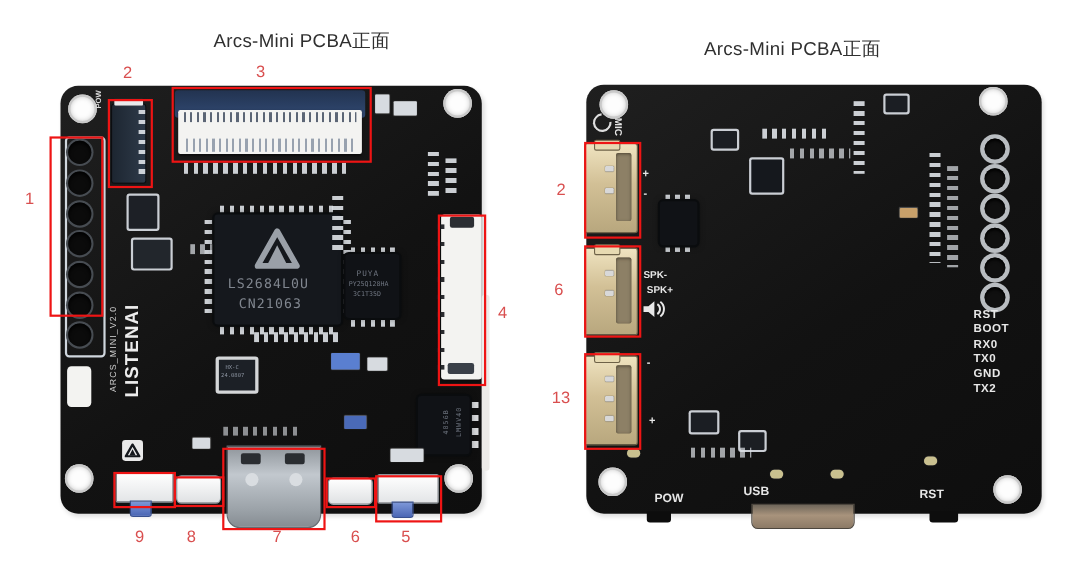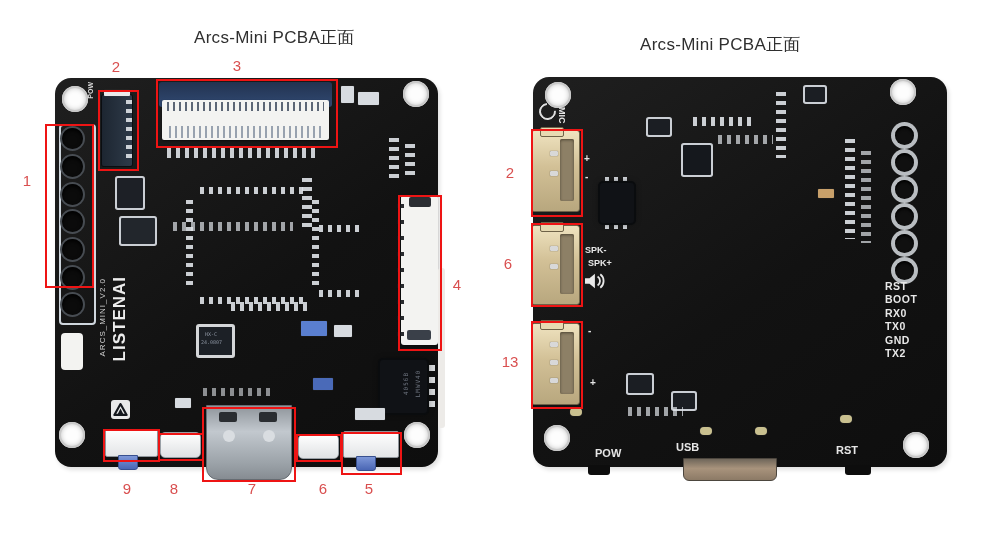--- a/index.html
+++ b/index.html
@@ -72,23 +72,36 @@
     <div class="striph" style="left:112px;top:24px;width:157px;height:9px;background:repeating-linear-gradient(90deg,#4b5668 0 2px,rgba(0,0,0,0) 2px 6px);"></div>
     <div class="striph" style="left:114px;top:48px;width:152px;height:12px;background:repeating-linear-gradient(90deg,#8e99a8 0 2px,rgba(0,0,0,0) 2px 6px);"></div>
 
     <div class="striph" style="left:112px;top:70px;width:150px;height:10px;"></div>
     <div class="striph" style="left:118px;top:144px;width:120px;height:9px;opacity:.7;"></div>
 
     <div class="strip" style="left:131px;top:122px;width:7px;height:90px;"></div>
     <div class="strip" style="left:257px;top:122px;width:7px;height:90px;"></div>
     <div class="striph" style="left:145px;top:109px;width:105px;height:7px;"></div>
     <div class="striph" style="left:145px;top:219px;width:105px;height:7px;"></div>
+    <div class="chipbody" style="left:140px;top:117px;width:115px;height:100px;">
+      <svg width="42" height="38" viewBox="0 0 40 36" style="position:absolute;left:36px;top:12px;">
+        <path d="M20 3 L37 33 L3 33 Z" fill="none" stroke="#9aa0a8" stroke-width="5" stroke-linejoin="round"></path>
+        <path d="M20 15 L28 31 H12 Z" fill="#9aa0a8"></path>
+      </svg>
+      <div class="chiptext" style="left:12px;top:56px;font-size:12px;">LS2684L0U</div>
+      <div class="chiptext" style="left:22px;top:74px;font-size:12px;">CN21063</div>
+    </div>
 
     <div class="striph" style="left:264px;top:147px;width:40px;height:7px;"></div>
     <div class="striph" style="left:264px;top:212px;width:40px;height:7px;"></div>
+    <div class="chipbody" style="left:259px;top:153px;width:49px;height:58px;background:#101216;">
+      <div class="chiptext" style="left:10px;top:14px;font-size:7px;color:#6f7580;">PUYA</div>
+      <div class="chiptext" style="left:3px;top:24px;font-size:6px;color:#6f7580;letter-spacing:0;">PY25Q128HA</div>
+      <div class="chiptext" style="left:7px;top:33px;font-size:6px;color:#6f7580;letter-spacing:0;">3C1T35D</div>
+    </div>
 
     <div style="position:absolute;left:141px;top:246px;width:33px;height:28px;background:#1c2026;border:3px solid #d4d6d8;border-radius:3px;">
       <div class="chiptext" style="left:6px;top:4px;font-size:5px;color:#8b93a0;letter-spacing:0;">HX-C</div>
       <div class="chiptext" style="left:2px;top:12px;font-size:5px;color:#8b93a0;letter-spacing:0;">24.0807</div>
     </div>
 
     <div class="strip" style="left:372px;top:287px;width:8px;height:44px;background:repeating-linear-gradient(180deg,#eceef0 0 6px,rgba(0,0,0,0) 6px 12px);"></div>
     <div class="chipbody" style="left:325px;top:282px;width:47px;height:53px;background:#101216;">
       <div class="chiptext" style="left:14px;top:20px;font-size:6px;color:#6f7580;transform:rotate(-90deg);">4056B</div>
       <div class="chiptext" style="left:24px;top:20px;font-size:6px;color:#6f7580;transform:rotate(-90deg);">LMWV40</div>

